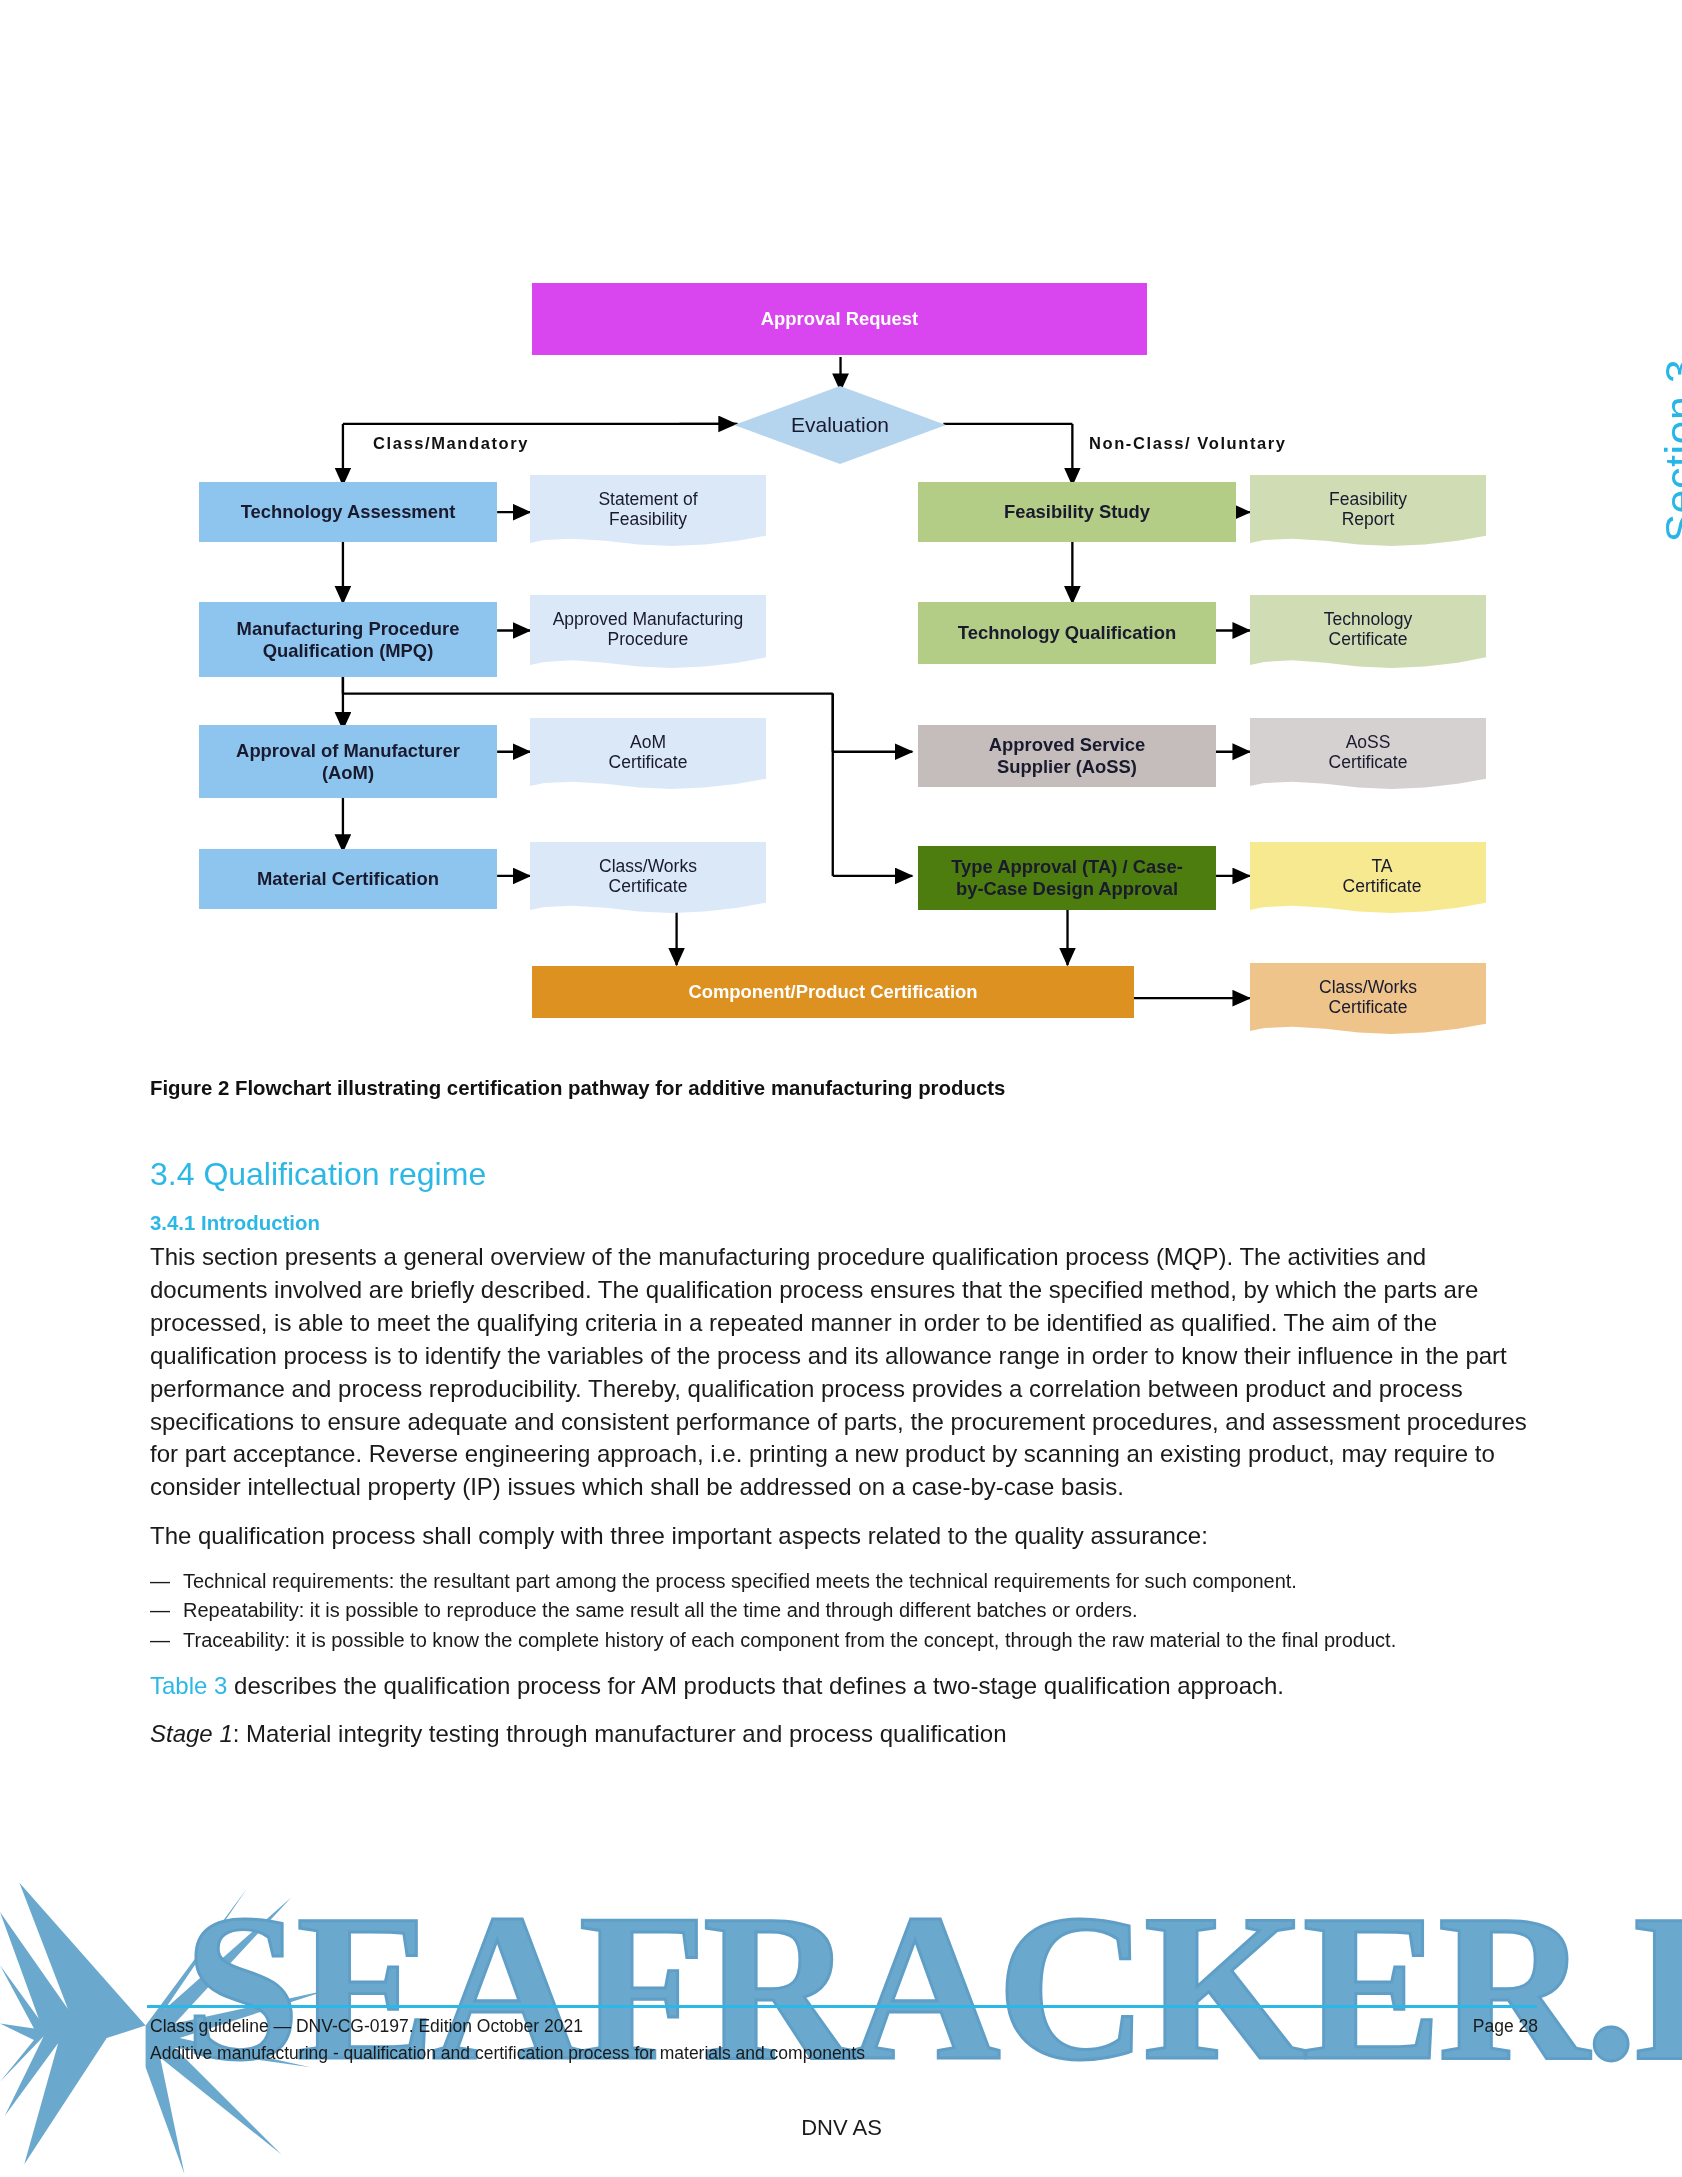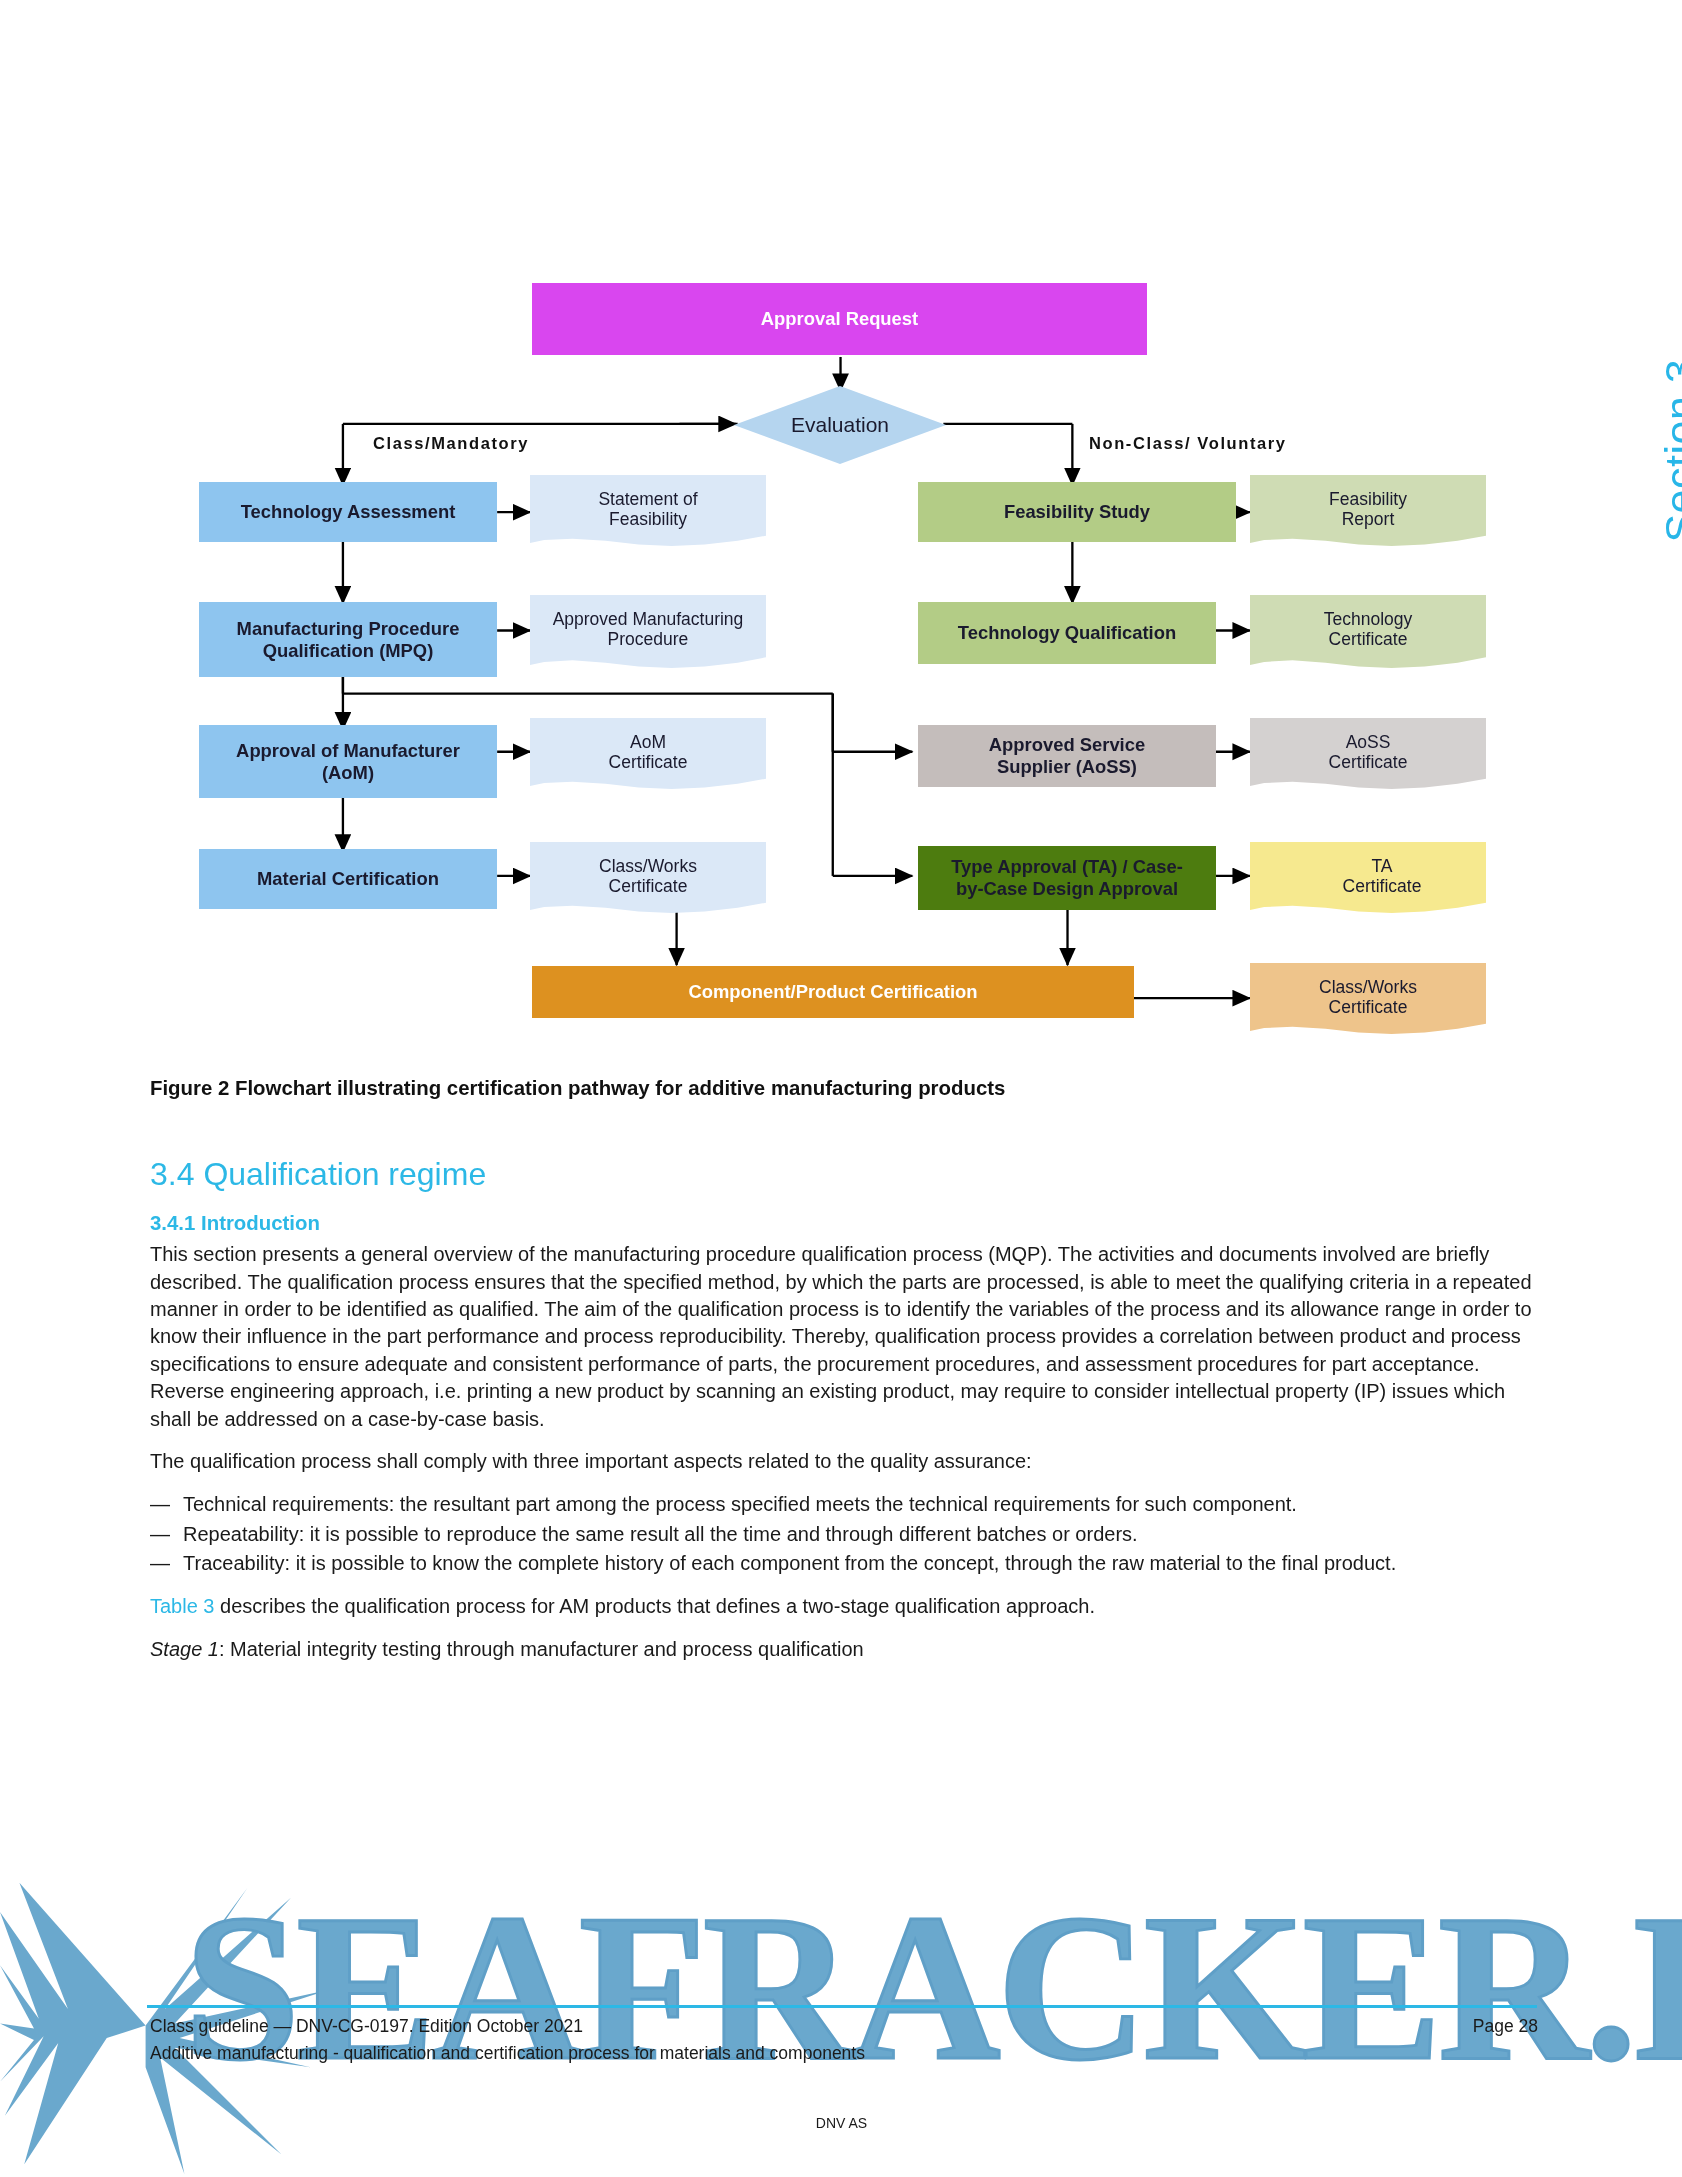--- a/index.html
+++ b/index.html
@@ -102,21 +102,21 @@
   }
   h2.sec {
     font-size: 32px; font-weight: 400; color: #2cb8e6;
     margin-bottom: 19.4px;
   }
   h3.subsec {
     font-size: 20.4px; font-weight: 700; color: #2cb8e6;
     margin-bottom: 5.8px;
   }
   p.para {
-    font-size: 20px; line-height: 1.37; margin-bottom: 15.5px;
+    font-size: 24px; line-height: 1.37; margin-bottom: 15.5px;
     text-align: left;
   }
   ul.dashlist { list-style: none; margin: 0 0 15.5px 0; }
   ul.dashlist li {
     font-size: 20px; line-height: 1.37;
     padding-left: 33px; position: relative; margin-bottom: 1.9px;
   }
   ul.dashlist li .dash {
     position: absolute; left: 0; top: 0;
   }
@@ -129,21 +129,21 @@
     width: 1390px; height: 2.9px; background: #2cb8e6;
   }
   #footer {
     position: absolute; left: 150px; top: 2016px; width: 1388px;
   }
   .f-row { display: flex; justify-content: space-between;
            font-size: 17.5px; color: #1a1a1a; }
   .f-sub { font-size: 17.5px; color: #1a1a1a; margin-top: 5.8px; }
   #dnv-as {
     position: absolute; left: 0; top: 2115px; width: 1683px;
-    text-align: center; font-size: 14px; color: #1a1a1a;
+    text-align: center; font-size: 22px; color: #1a1a1a;
   }
 
   
   #watermark {
     position: absolute; left: 0; top: 1873px;
     width: 1683px; height: 305px;
     pointer-events: none; overflow: hidden;
   }
   #wm-text {
     position: absolute; left: 184px; top: 9.7px;

